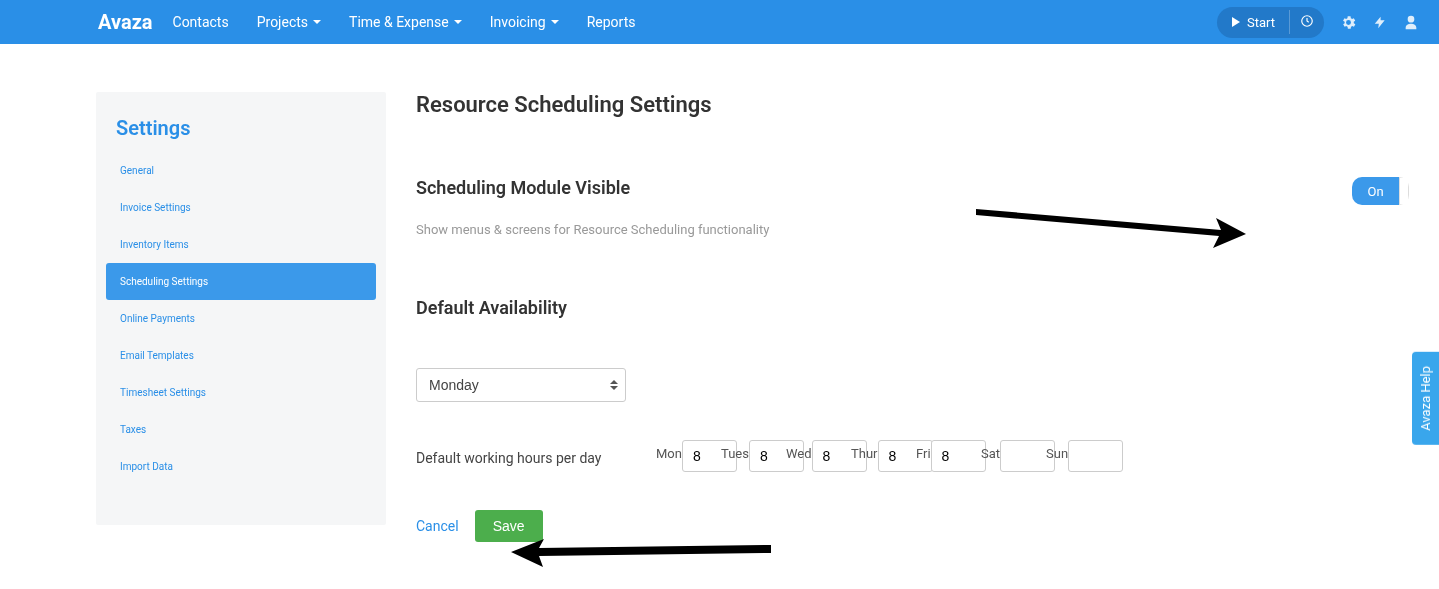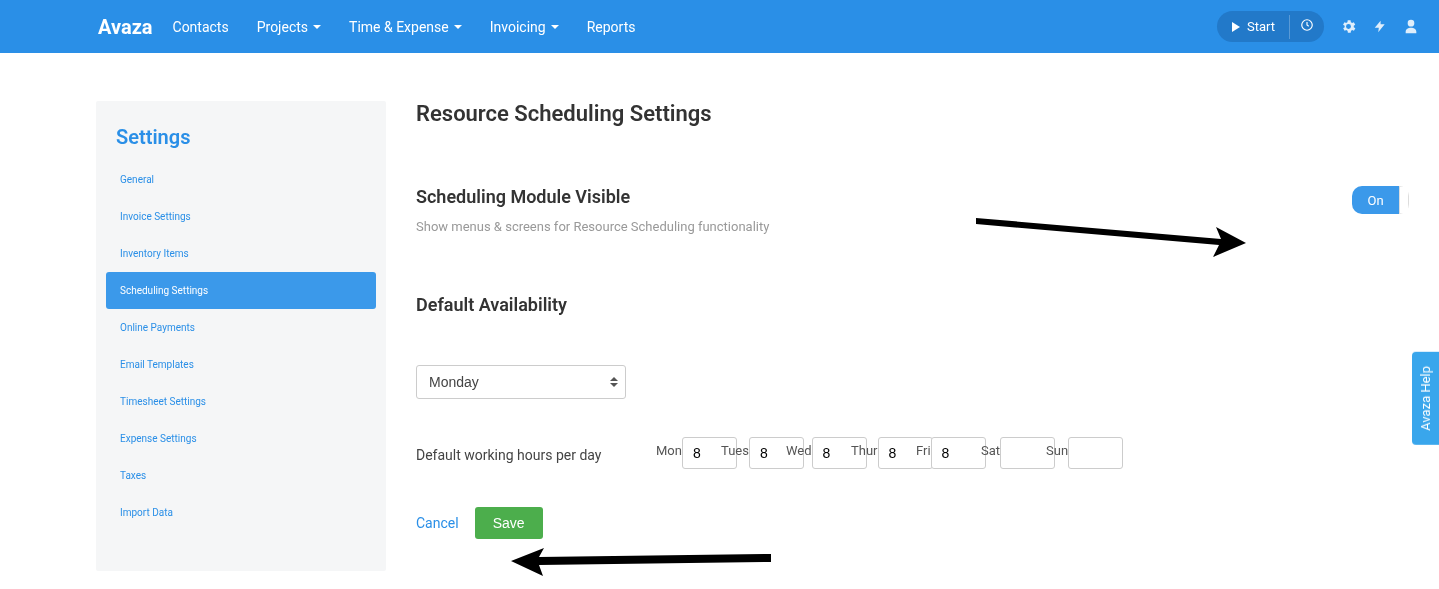--- a/index.html
+++ b/index.html
@@ -1,19 +1,19 @@
 <!DOCTYPE html>
 <html><head>
   <meta charset="utf-8">
   <style>
     * { box-sizing: border-box; margin: 0; padding: 0; }
     body { font-family: -apple-system, BlinkMacSystemFont, "Segoe UI", Roboto, Helvetica, Arial, sans-serif; background: #fff; color: #333; }
     
     
-    .topnav { background: #2a8fe7; height: 53px; display: flex; align-items: center; padding: 0 20px; color: #fff; }
+    .topnav { background: #2a8fe7; height: 44px; display: flex; align-items: center; padding: 0 20px; color: #fff; }
     .brand { font-weight: 700; font-size: 20px; margin-right: 20px; margin-left: 78px; }
     .nav-links { display: flex; gap: 28px; }
     .nav-link { font-size: 14px; cursor: pointer; display: flex; align-items: center; gap: 5px; }
     .caret { width: 0; height: 0; border-left: 4px solid transparent; border-right: 4px solid transparent; border-top: 4px solid #fff; }
     .nav-right { margin-left: auto; display: flex; align-items: center; gap: 16px; }
     .start-btn-grp { display: flex; align-items: center; background: #2279c9; border-radius: 16px; overflow: hidden; }
     .start-btn { display: flex; align-items: center; gap: 6px; padding: 6px 14px; font-size: 13px; cursor: pointer; }
     .start-btn svg { fill: #fff; }
     .start-divider { width: 1px; height: 24px; background: rgba(255,255,255,0.25); }
     .start-clock { padding: 6px 10px; cursor: pointer; }
@@ -23,21 +23,21 @@
     
     .container { display: flex; max-width: 1439px; margin: 0 auto; padding-top: 48px; }
     .sidebar { width: 290px; margin-left: 96px; background: #f5f6f7; border-radius: 2px; padding: 24px 0 40px 0; align-self: flex-start; }
     .sidebar-title { color: #2a8fe7; font-size: 20px; font-weight: 600; padding: 0 20px 12px 20px; }
     .sidebar-item { font-size: 10px; color: #2a8fe7; padding: 13px 14px; margin: 0 10px; border-radius: 3px; cursor: pointer; }
     .sidebar-item.active { background: #3b99ea; color: #fff; }
     
     
     .main { flex: 1; padding: 0 30px 40px 30px; position: relative; }
     .page-title { font-size: 22px; font-weight: 600; color: #333; margin-bottom: 60px; }
-    .section-heading { font-size: 18px; font-weight: 600; color: #333; margin-bottom: 12px; }
+    .section-heading { font-size: 18px; font-weight: 600; color: #333; margin-bottom: 24px; }
     .section-sub { font-size: 13px; color: #999; margin-bottom: 40px; }
     
     .module-row { display: flex; align-items: flex-start; justify-content: space-between; }
     
     .toggle { display: inline-flex; align-items: stretch; border-radius: 10px; overflow: hidden; width: 57px; height: 28px; cursor: pointer; }
     .toggle-on { background: #3b99ea; color: #fff; font-size: 13px; flex: 1; display: flex; align-items: center; justify-content: center; }
     .toggle-knob { width: 10px; background: #fff; border: 1px solid #ddd; }
     
     .form-row { display: flex; align-items: center; margin-bottom: 38px; }
     .form-label { width: 240px; font-size: 14px; color: #444; }
@@ -126,21 +126,20 @@
 
   <div class="sidebar">
     <div class="sidebar-title">Settings</div>
     <div class="sidebar-item">General</div>
     <div class="sidebar-item">Invoice Settings</div>
     <div class="sidebar-item">Inventory Items</div>
     <div class="sidebar-item active">Scheduling Settings</div>
     <div class="sidebar-item">Online Payments</div>
     <div class="sidebar-item">Email Templates</div>
     <div class="sidebar-item">Timesheet Settings</div>
-    <div class="sidebar-item">Expense Settings</div>
     <div class="sidebar-item">Taxes</div>
     <div class="sidebar-item">Import Data</div>
   </div>
 
   <div class="main">
     <h1 class="page-title">Resource Scheduling Settings</h1>
 
     <div class="module-row">
       <div>
         <div class="section-heading">Scheduling Module Visible</div>

